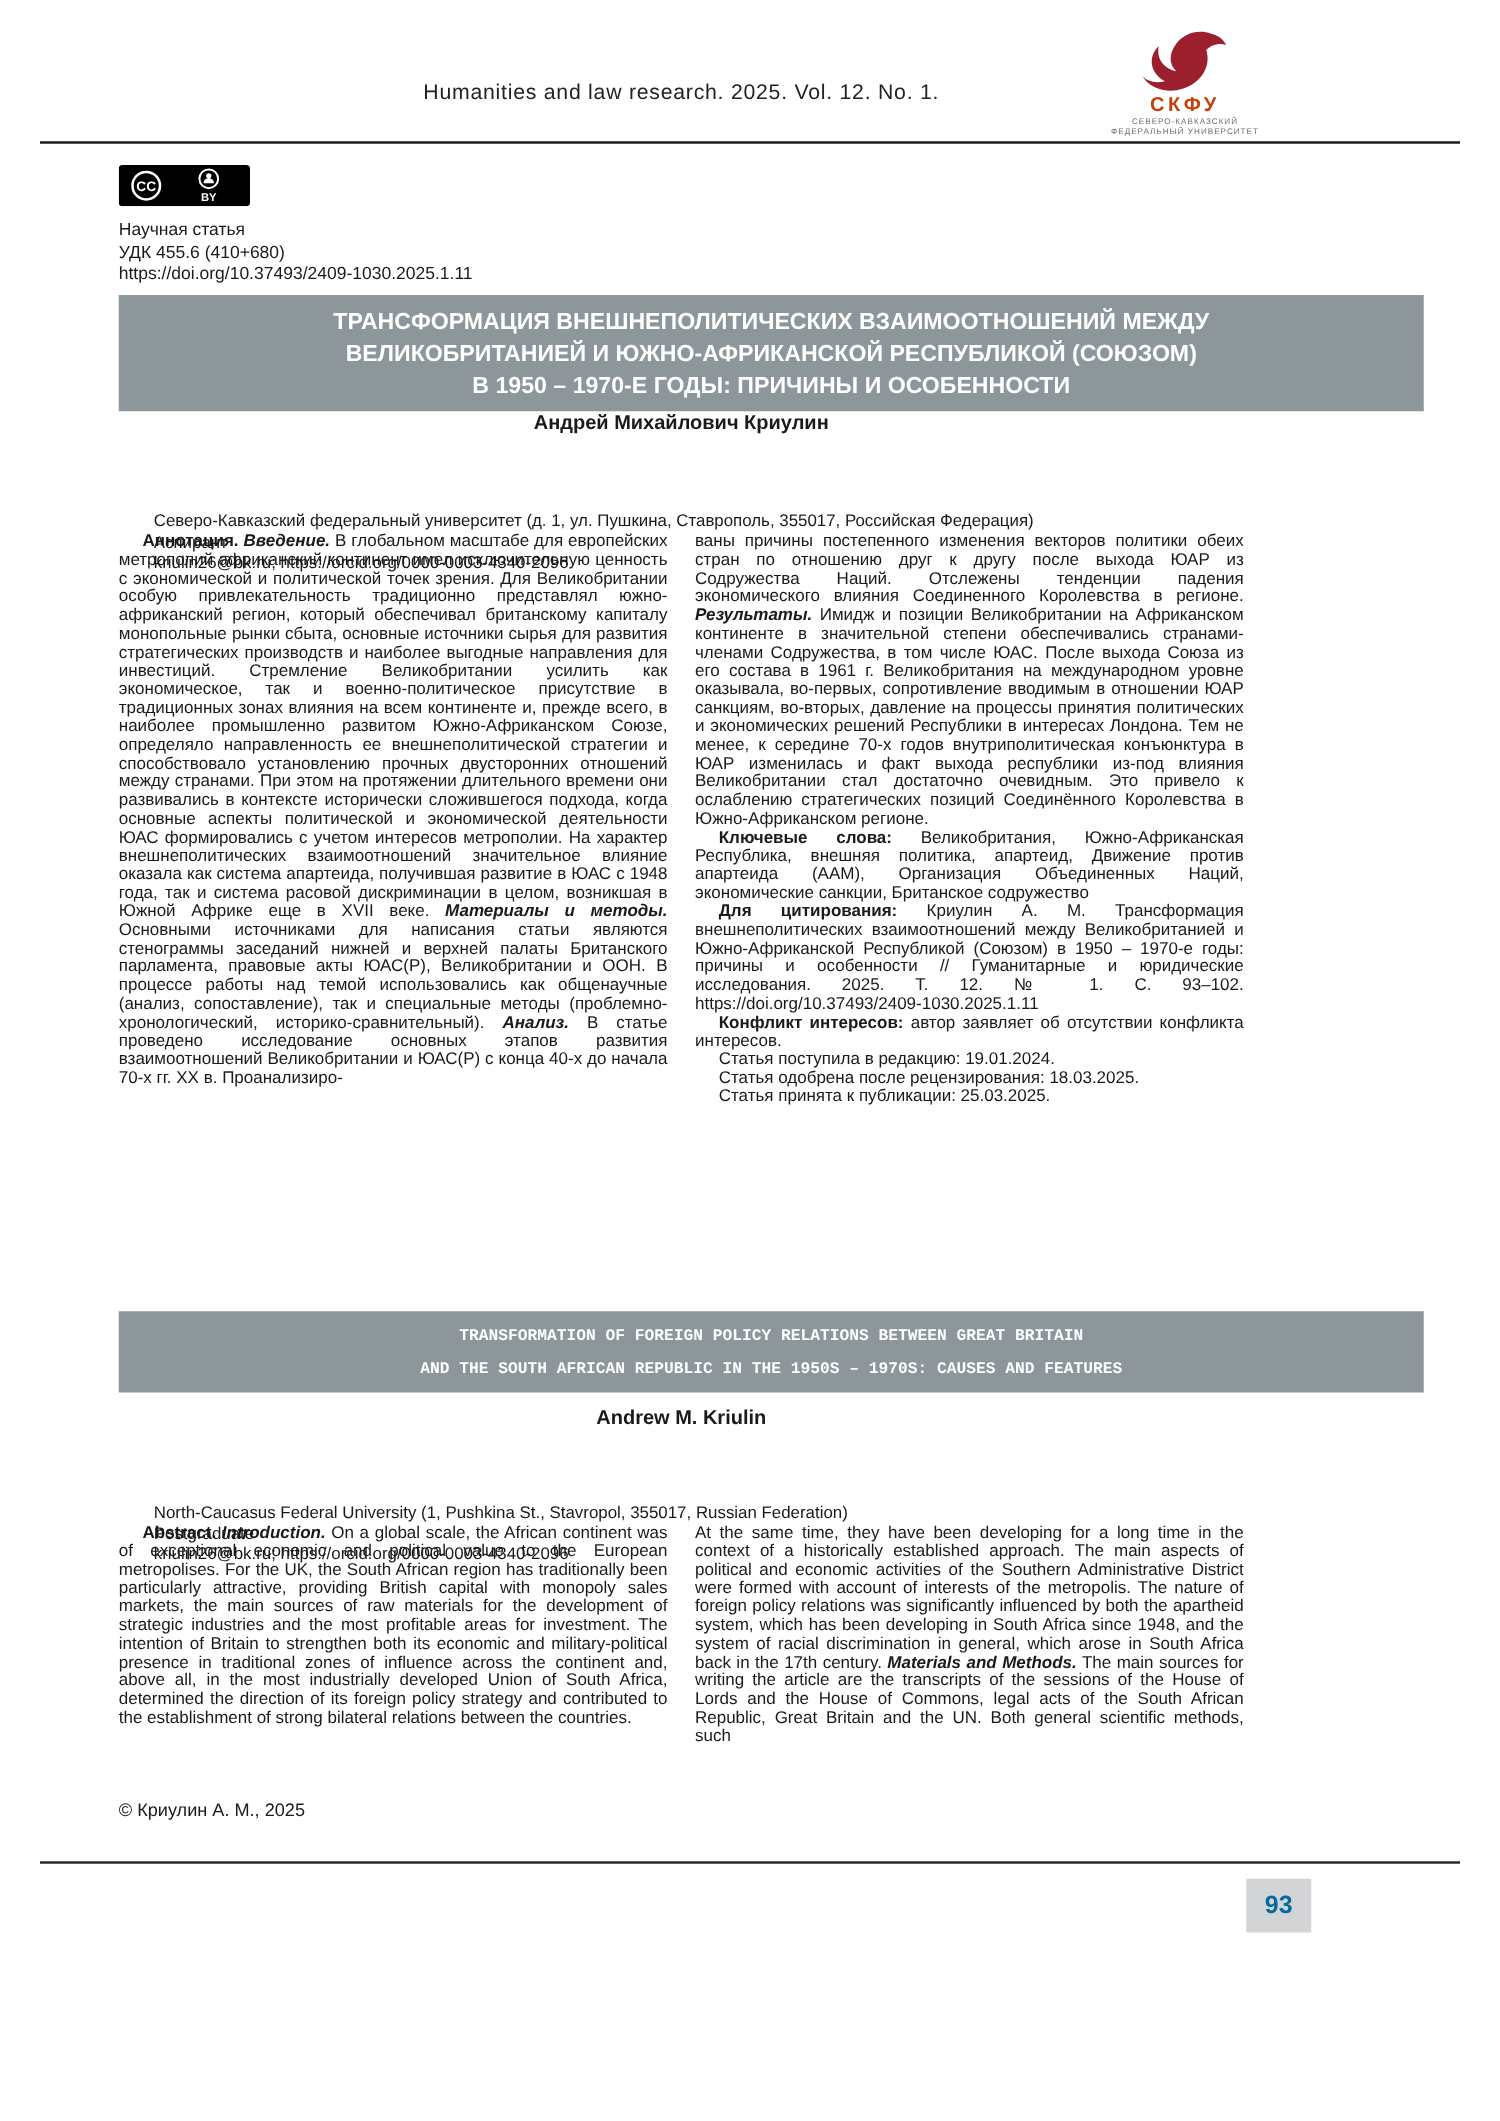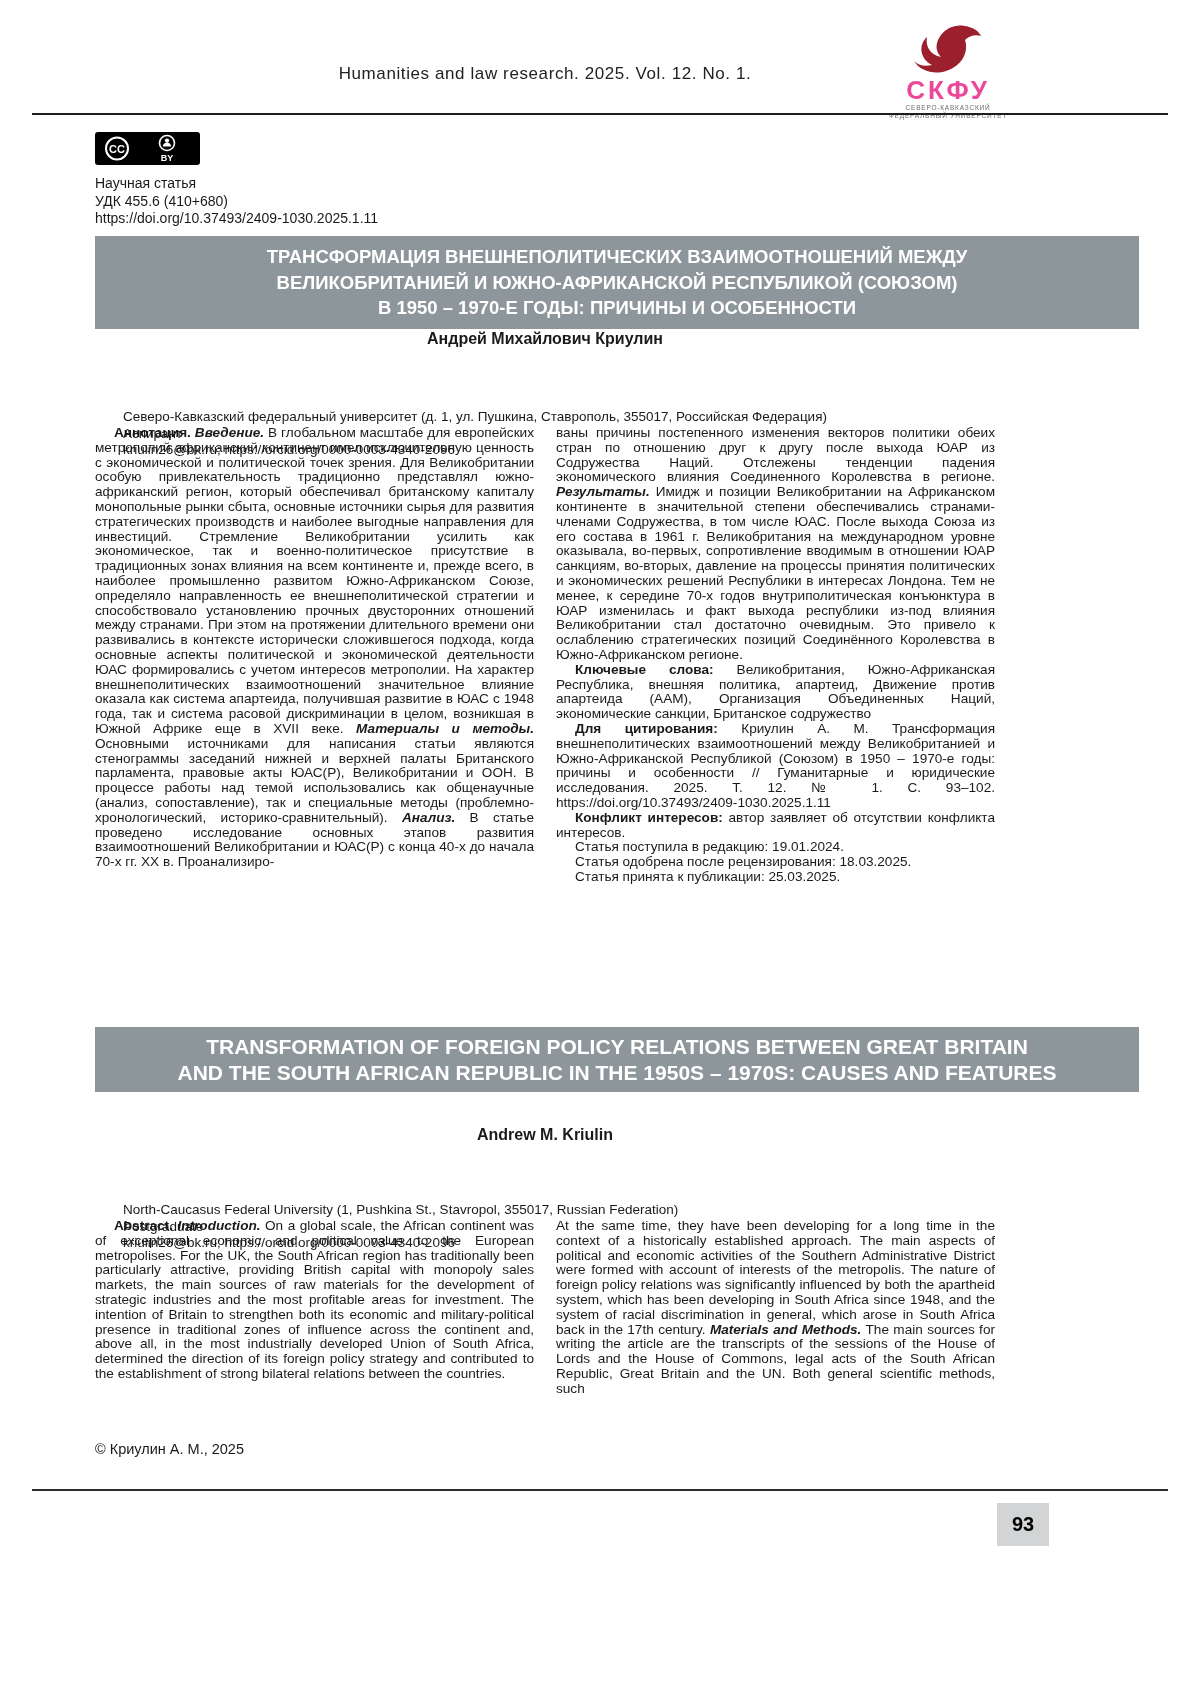--- a/index.html
+++ b/index.html
@@ -15,35 +15,35 @@
   
   .journal-title{
     position:absolute; top:64px; left:95px; width:900px;
     text-align:center; font-size:17px; letter-spacing:0.6px; color:#222;
   }
   .rule-top{position:absolute; top:113px; left:32px; width:1136px; border-top:2px solid #1d1d1d;}
   .rule-bottom{position:absolute; top:1489px; left:32px; width:1136px; border-top:2px solid #2b2b2b;}
 
   .logo{position:absolute; left:886px; top:22px; width:124px; text-align:center; line-height:1.05;}
   .logo svg{display:block; margin:0 auto;}
-  .logo-acronym{font-weight:bold; font-size:26px; letter-spacing:3px; color:#ec4899; margin-top:1px;}
+  .logo-acronym{font-weight:bold; font-size:16px; letter-spacing:3px; color:#c2410c; margin-top:1px;}
   .logo-sub{font-size:6.5px; letter-spacing:0.8px; color:#6a6f72; margin-top:1px;}
 
   
   .cc-badge{position:absolute; left:95px; top:132px;text-decoration:underline;}
   .meta{position:absolute; left:95px; top:175px; font-size:14px; line-height:17.5px;}
 
   
   .banner{
     position:absolute; left:95px; width:1044px; box-sizing:border-box;
     background:var(--banner-bg,#8d969a); color:#ffffff;
     font-weight:bold; text-align:center; white-space:pre-line;
   }
   .banner-ru{top:236px; font-size:18.5px; line-height:25.5px; padding:8px 10px;}
-  .banner-en{top:1027px; font-size:21px; line-height:25.5px; padding:7px 10px;}
+  .banner-en{top:1049px; font-size:13px; line-height:25.5px; padding:7px 10px;font-family:Liberation Mono, monospace;}
 
   .author{position:absolute; left:95px; width:900px; text-align:center; font-weight:bold; font-size:16px;}
   .author-ru{top:330px;}
   .author-en{top:1126px;}
 
   .affiliation{position:absolute; left:123px; width:860px; font-size:13.5px; line-height:16.5px;margin-top:48px;}
   .affil-ru{top:361px;}
   .affil-en{top:1154px;}
 
   
@@ -58,21 +58,21 @@
   .s-bi{font-weight:bold; font-style:italic;}
 
   .research-article{position:absolute; left:95px; top:1027px; font-size:13.5px;margin-top:48px;}
 
   
   .copyright{position:absolute; left:95px; top:1441px; font-size:14.5px;}
   .page-number-box{
     position:absolute; left:997px; top:1503px; width:52px; height:43px;
     background:var(--page-box-bg,#d2d4d6);
     display:flex; align-items:center; justify-content:center;
-    font-size:20px; font-weight:bold; color:#000000;
+    font-size:20px; font-weight:bold; color:#0369a1;
   }
   .skfu-path{fill:var(--logo-red,#9c1f2e);}
 </style>
 </head>
 <body>
 
 <div class="page">
 
   <div class="journal-title">Humanities and law research. 2025. Vol. 12. No. 1.</div>
 

